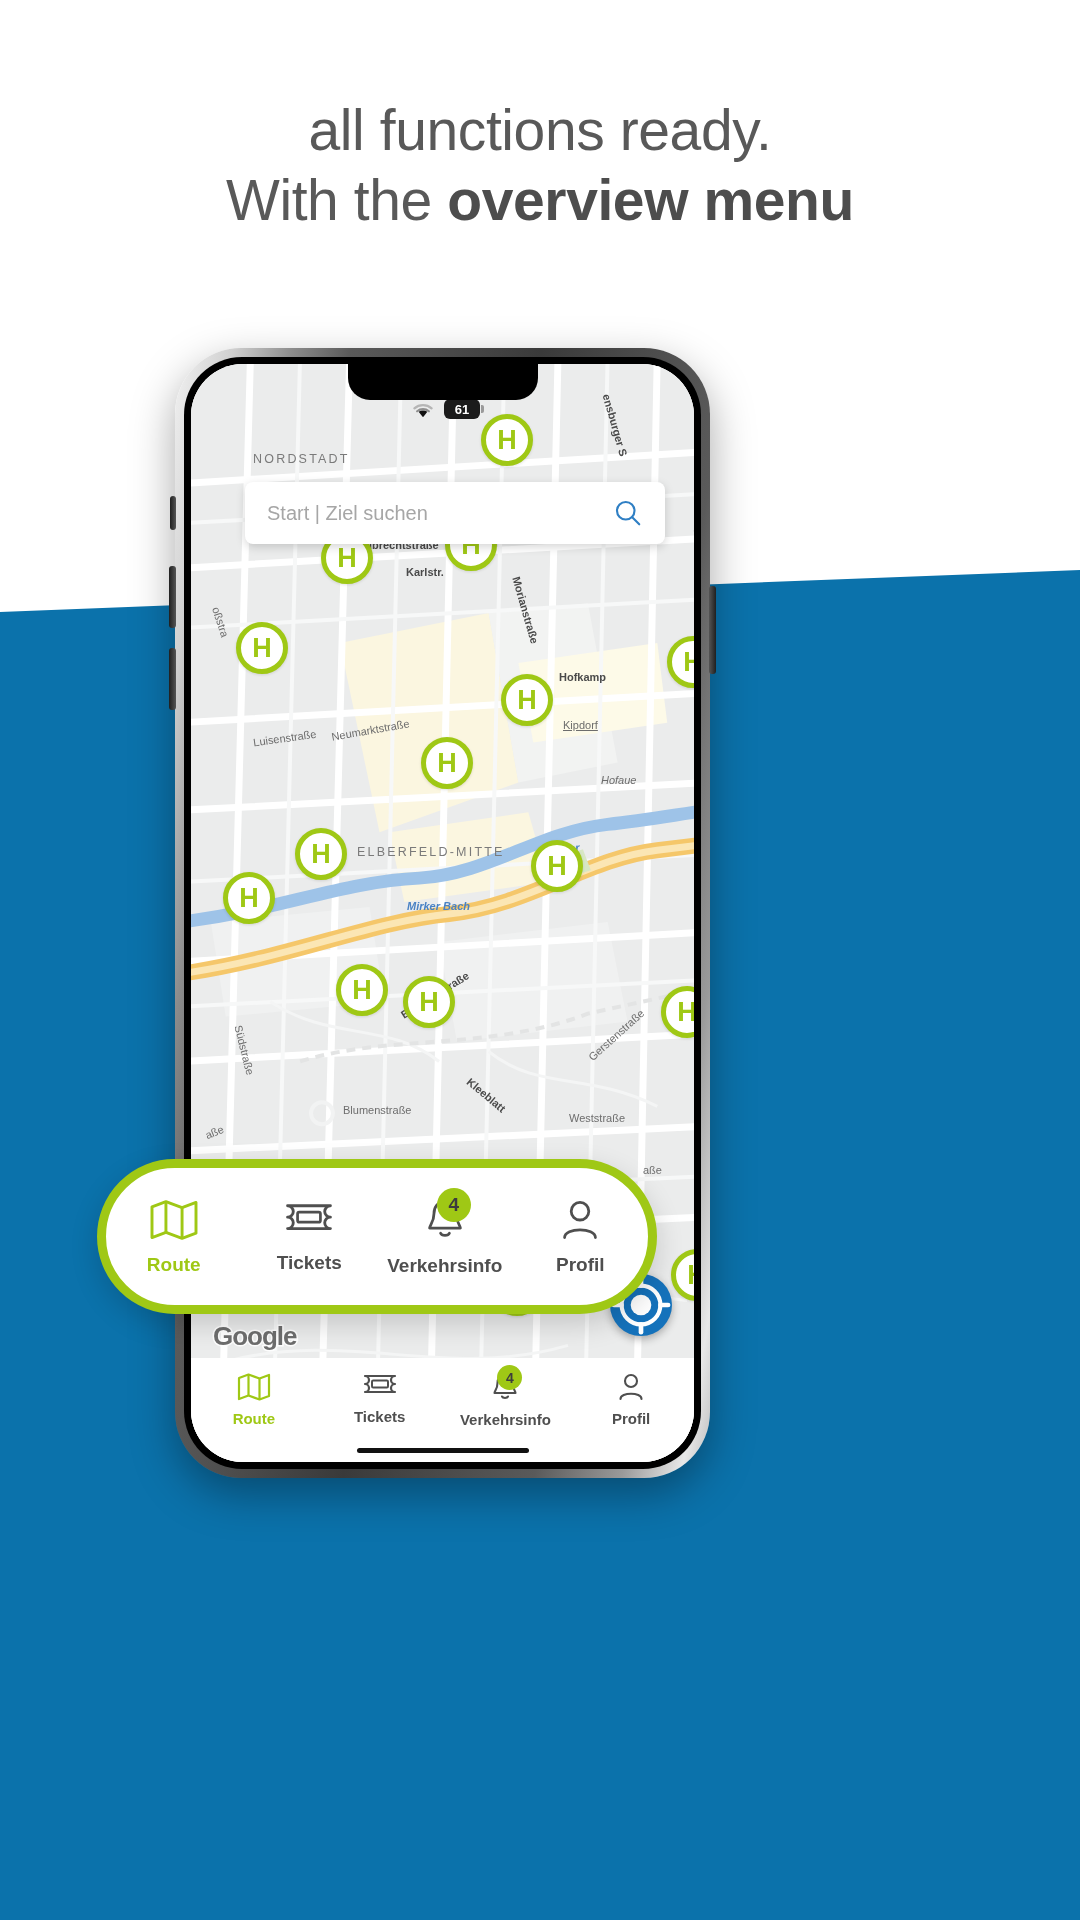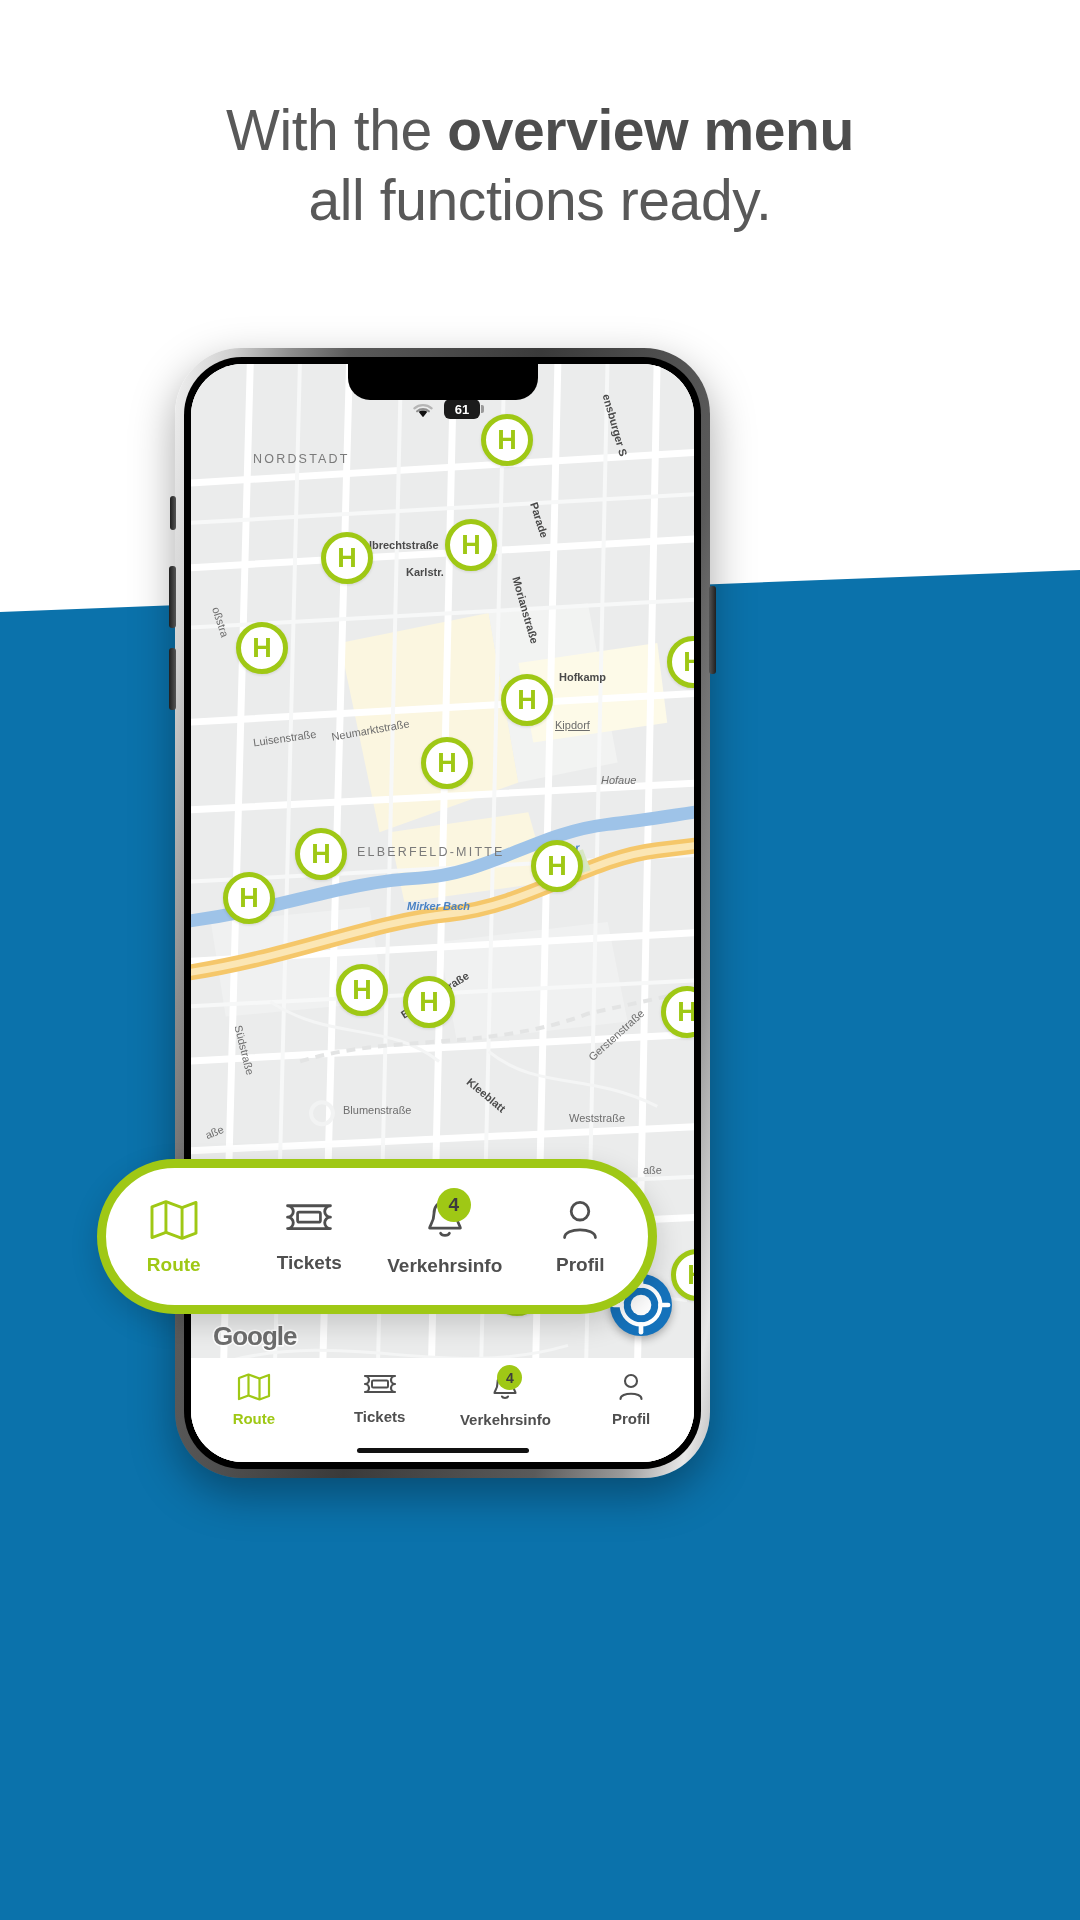--- a/index.html
+++ b/index.html
@@ -182,22 +182,22 @@
   .badge.small{ width:25px; height:25px; font-size:14px; top:-7px; right:-2px; }
 
   .icon-wrap{ position:relative; display:flex; align-items:center; justify-content:center; }
 </style>
 </head>
 <body>
 
 <div class="blue-wedge"></div>
 
 <div class="headline">
+  <div>all functions ready.</div>
   <div><span>With the </span><b>overview menu</b></div>
-  <div>all functions ready.</div>
 </div>
 
 <div class="phone">
   <div class="phone-frame"></div>
   <div class="btn-side btn-mute"></div>
   <div class="btn-side btn-vup"></div>
   <div class="btn-side btn-vdn"></div>
   <div class="btn-side btn-pwr"></div>
 
   <div class="phone-inner">
@@ -265,21 +265,21 @@
         <div class="map-label water" style="left:348px; top:480px; transform:rotate(-8deg);">Wupper</div>
         <div class="map-label water" style="left:216px; top:536px;">Mirker Bach</div>
 
         <div class="map-label dark" style="left:170px; top:175px;">Albrechtstraße</div>
         <div class="map-label dark" style="left:215px; top:202px;">Karlstr.</div>
         <div class="map-label dark" style="left:330px; top:150px; transform:rotate(72deg);">Parade</div>
         <div class="map-label dark" style="left:392px; top:55px; transform:rotate(74deg);">ensburger S</div>
         <div class="map-label dark" style="left:480px; top:195px; transform:rotate(72deg);">Dewerthstraße</div>
         <div class="map-label dark" style="left:300px; top:240px; transform:rotate(74deg);">Morianstraße</div>
         <div class="map-label dark" style="left:368px; top:307px;">Hofkamp</div>
-        <div class="map-label" style="left:364px; top:355px;text-decoration:underline;">Kipdorf</div>
+        <div class="map-label" style="left:372px; top:355px;text-decoration:underline;">Kipdorf</div>
         <div class="map-label" style="left:410px; top:410px;font-style:italic;">Hofaue</div>
         <div class="map-label" style="left:14px; top:252px; transform:rotate(72deg);">oßstra</div>
         <div class="map-label" style="left:62px; top:368px; transform:rotate(-8deg);">Luisenstraße</div>
         <div class="map-label" style="left:140px; top:360px; transform:rotate(-10deg);">Neumarktstraße</div>
         <div class="map-label" style="left:28px; top:680px; transform:rotate(76deg);">Südstraße</div>
         <div class="map-label dark" style="left:205px; top:625px; transform:rotate(-32deg);">Bahnhofstraße</div>
         <div class="map-label" style="left:390px; top:665px; transform:rotate(-42deg);">Gerstenstraße</div>
         <div class="map-label" style="left:152px; top:740px;">Blumenstraße</div>
         <div class="map-label dark" style="left:272px; top:725px; transform:rotate(40deg);">Kleeblatt</div>
         <div class="map-label" style="left:378px; top:748px;">Weststraße</div>
@@ -331,20 +331,27 @@
             <path d="M12 15.2 L7.6 9.8 C10.1 7.9 13.9 7.9 16.4 9.8 Z" fill="#111"></path>
             <path d="M3.4 6.3 C8.3 2.1 15.7 2.1 20.6 6.3" stroke="#b5b5b5" stroke-width="2.3" fill="none" stroke-linecap="round"></path>
             <path d="M6.1 9.3 C9.5 6.4 14.5 6.4 17.9 9.3" stroke="#8f8f8f" stroke-width="2.1" fill="none" stroke-linecap="round"></path>
           </svg>
           <div class="battery">
             <span>61</span>
           </div>
         </div>
       </div>
 
+      <div class="searchbar">
+        <span class="ph">Start | Ziel suchen</span>
+        <svg width="30" height="30" viewBox="0 0 24 24">
+          <circle cx="10.2" cy="10.2" r="7" fill="none" stroke="#2f7fc4" stroke-width="1.7"></circle>
+          <path d="M15.4 15.4 L21 21" stroke="#2f7fc4" stroke-width="1.7" stroke-linecap="round"></path>
+        </svg>
+      </div>
 
       <div class="bottomnav">
         <div class="bn-item active">
           <span class="icon-wrap">
             <svg width="34" height="30" viewBox="0 0 34 30">
               <path d="M2 6 L11.5 2.5 L22.5 6.5 L32 3 L32 24 L22.5 27.5 L11.5 23.5 L2 27 Z" fill="none" stroke="#9fc815" stroke-width="2.2" stroke-linejoin="round"></path>
               <path d="M11.5 2.5 L11.5 23.5" stroke="#9fc815" stroke-width="2.2"></path>
               <path d="M22.5 6.5 L22.5 27.5" stroke="#9fc815" stroke-width="2.2"></path>
             </svg>
           </span>

